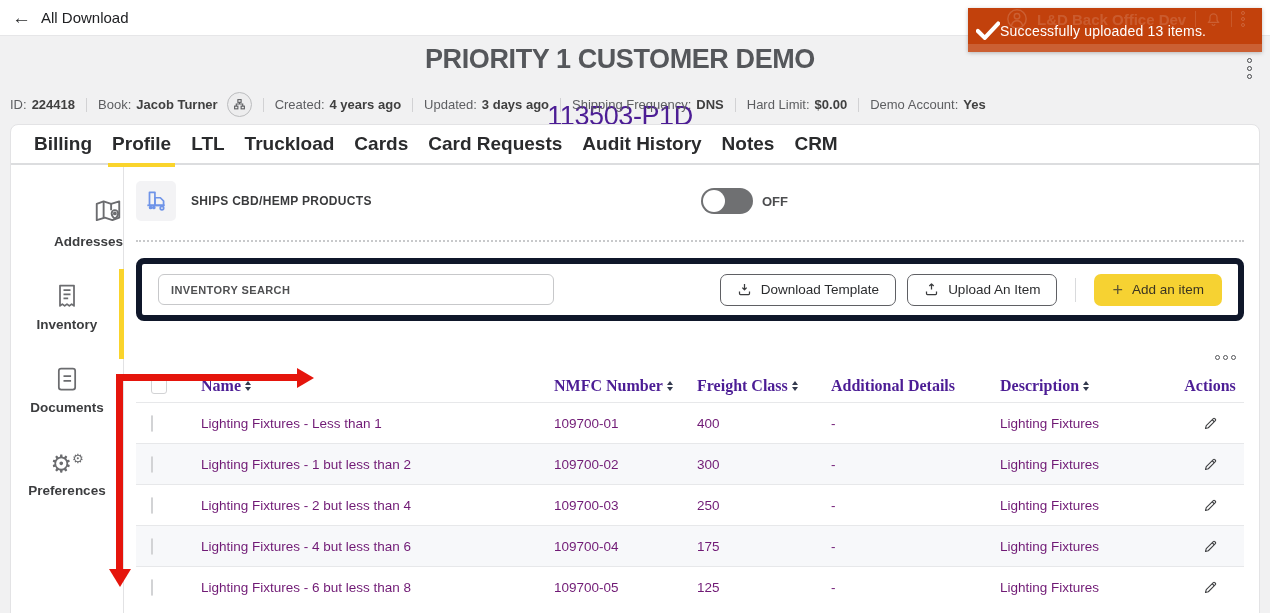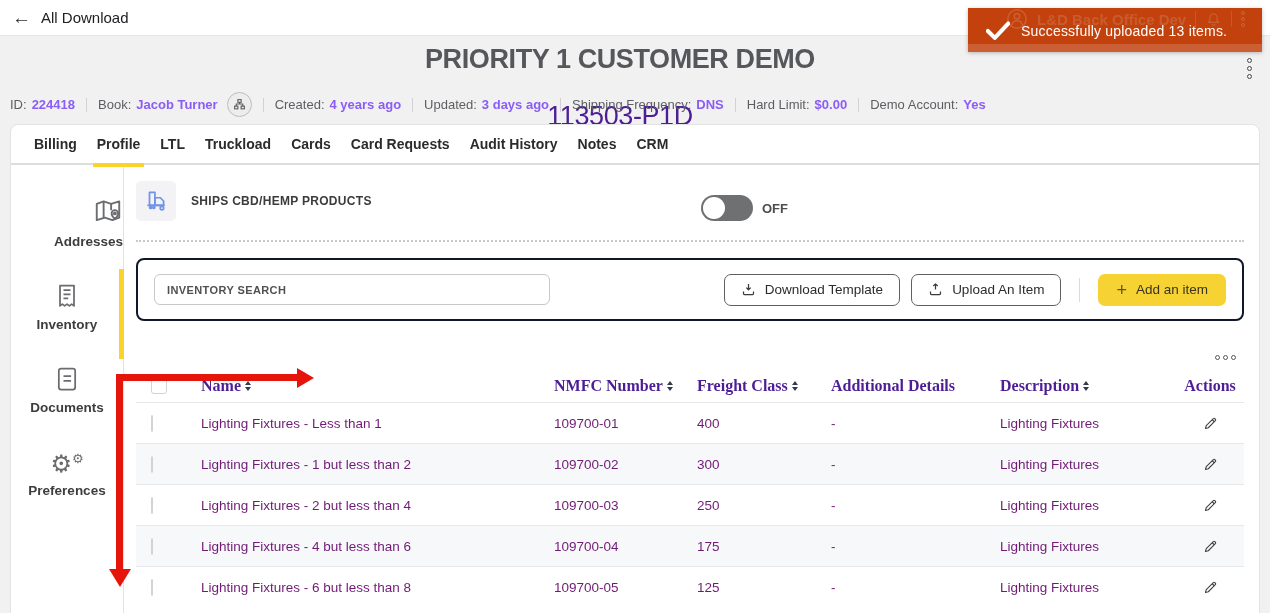--- a/index.html
+++ b/index.html
@@ -27,37 +27,37 @@
   .page-header { position:absolute; top:44px; left:10px; right:40px; }
   .title-row { display:flex; align-items:center; gap:13px; height:40px;flex-direction:column; }
   .page-title { font-size:27px; font-weight:bold; letter-spacing:-0.4px; color:#55575b; white-space:nowrap; }
   .title-sep { width:2px; height:30px; background:#d2d3d5; }
   .page-code { font-size:27px; font-weight:normal; letter-spacing:-0.4px; color:#4c1d95; }
   .edit-pencil { margin-left:4px; cursor:pointer; }
   .blue-pill { width:22px; height:29px; border-radius:11px; background:#c9e0f8; border:1px solid #a8c9ef; cursor:pointer; }
 
   .meta-row { display:flex; align-items:center; gap:11px; margin-top:8px; font-size:13px; color:#5d5e61; }
   .meta-item { display:flex; align-items:center; gap:5px; white-space:nowrap; }
-  .meta-value { font-weight:bold; color:#8b5cf6;text-align:center; }
+  .meta-value { font-weight:bold; color:#404040;text-align:center; }
   .meta-sep { width:1px; height:14px; background:#d2d2d4; }
   .org-badge { width:25px; height:25px; border-radius:50%; border:1px solid #bcbdbf; background:#ededee;
                display:flex; align-items:center; justify-content:center; margin-left:4px; cursor:pointer; }
 
   .page-kebab { position:absolute; right:18px; top:58px; display:flex; flex-direction:column; gap:3px; cursor:pointer; }
   .dot-o { width:5px; height:5px; border:1.5px solid #47484b; border-radius:50%; }
   .dot-o-h { width:5px; height:5px; border:1.5px solid #55565a; border-radius:50%; }
 
   
   .card {
     position:absolute; left:10px; right:10px; top:124px; bottom:-10px;
     background:#fff; border:1px solid #e3e3e5; border-radius:8px 8px 0 0;
   }
   .tabs { display:flex; align-items:center; gap:18px; height:40px; padding-left:22px;
           border-bottom:2px solid #dcdddf; }
-  .tab { font-size:14px; font-weight:bold; color:#2a2b2d; position:relative; height:40px;
+  .tab { font-size:19px; font-weight:bold; color:#2a2b2d; position:relative; height:40px;
          display:flex; align-items:center; padding:0 1px; cursor:pointer; white-space:nowrap; }
   .tab.active::after { content:""; position:absolute; left:-3px; right:-3px; bottom:-3px; height:4px; background:#FAD42C; }
 
   .body-area { position:absolute; top:42px; left:0; right:0; bottom:0; display:flex; }
 
   
   .sidebar { width:113px; border-right:1px solid #e2e2e4; position:relative; flex-shrink:0; }
   .side-item { display:flex; flex-direction:column; align-items:center; gap:7px; margin-top:29px; cursor:pointer; }
   .side-item:first-child { margin-top:28px;align-items:flex-end; }
   .side-icon { color:#6b6c6f; height:32px; display:flex; align-items:flex-end; justify-content:center; }
@@ -66,28 +66,28 @@
   .gear-glyph small { font-size:13px; vertical-align:top; }
   .active-bar { position:absolute; right:-1px; top:102px; width:5px; height:90px; background:#FAD42C; }
 
   
   .main { flex:1; padding:14px 15px 0 12px; position:relative; min-width:0; }
 
   .cbd-row { display:flex; align-items:center; height:40px; position:relative; }
   .truck-box { width:40px; height:40px; background:#f3f3f5; border-radius:5px;
                display:flex; align-items:center; justify-content:center; }
   .cbd-label { margin-left:15px; font-size:12px; font-weight:bold; letter-spacing:0.3px; color:#3a3b3d; }
-  .toggle-group { position:absolute; left:565px; top:7px; height:40px; display:flex; align-items:center; gap:9px; }
+  .toggle-group { position:absolute; left:565px; top:0; height:40px; display:flex; align-items:center; gap:9px; }
   .toggle-track { width:52px; height:26px; border-radius:13px; background:#6f7072; position:relative; cursor:pointer; }
   .toggle-knob { position:absolute; left:2px; top:2px; width:22px; height:22px; border-radius:50%; background:#fff; }
   .toggle-label { font-size:13px; font-weight:bold; color:#4c4d4f; }
 
   .dotted-divider { margin-top:19px; border-top:2px dotted #c8c9cb; }
 
-  .search-card { margin-top:16px; height:63px; border:2px solid #0f172a; border-radius:8px;
+  .search-card { margin-top:16px; height:63px; border:6px solid #0f172a; border-radius:8px;
                  display:flex; align-items:center; padding:0 16px; }
   .search-input { width:396px; height:31px; border:1px solid #c7c8ca; border-radius:6px; padding:0 12px;
                   font-family:"Liberation Sans", sans-serif; font-size:11px; font-weight:bold;
                   letter-spacing:0.4px; color:#4f5052; outline:none; }
   .search-input::placeholder { color:#4f5052; opacity:1; }
   .toolbar-right { margin-left:auto; display:flex; align-items:center; gap:11px; }
   .btn-outline { height:32px; border:1.5px solid #5f6064; border-radius:7px; background:#fff;
                  display:flex; align-items:center; gap:9px; padding:0 16px; font-size:13.5px; color:#2b2c2e;
                  font-family:"Liberation Sans", sans-serif; cursor:pointer; white-space:nowrap; }
   .toolbar-sep { width:1px; height:24px; background:#d9dadc; margin:0 7px; }
@@ -117,21 +117,21 @@
 
   
   .toast { position:absolute; left:968px; top:8px; width:294px; height:44px; background:#c2410c;
            box-shadow:0 1px 4px rgba(0,0,0,0.25); overflow:hidden; z-index:30; }
   .toast::after { content:""; position:absolute; left:0; right:0; bottom:0; height:8px; background:rgba(255,255,255,0.16); }
   .toast-ghost { position:absolute; top:-3px; left:38px; right:4px; height:28px; display:flex; align-items:center; gap:9px;
                  color:rgba(255,255,255,0.14); font-size:15px; font-weight:bold; white-space:nowrap; }
   .ghost-sep { width:1px; height:16px; background:rgba(255,255,255,0.12); }
   .ghost-kebab { display:flex; flex-direction:column; gap:2px; }
   .ghost-kebab i { width:4px; height:4px; border:1.2px solid rgba(255,255,255,0.18); border-radius:50%; display:block; }
-  .toast-main { position:absolute; left:18px; top:13px; display:flex; align-items:center; gap:11px; color:#fff; }
+  .toast-main { position:absolute; left:8px; top:13px; display:flex; align-items:center; color:#fff; }
   .toast-text { font-size:14px; letter-spacing:0.2px; }
 
   
   .arrow-h-line { position:absolute; left:116px; top:374px; width:182px; height:7px; background:#E5150C; z-index:40; }
   .arrow-h-head { position:absolute; left:297px; top:367.5px; width:0; height:0;
                   border-top:10px solid transparent; border-bottom:10px solid transparent;
                   border-left:17px solid #E5150C; z-index:40; }
   .arrow-v-line { position:absolute; left:116px; top:374px; width:7px; height:196px; background:#E5150C; z-index:40; }
   .arrow-v-head { position:absolute; left:108.5px; top:569px; width:0; height:0;
                   border-left:11px solid transparent; border-right:11px solid transparent;

